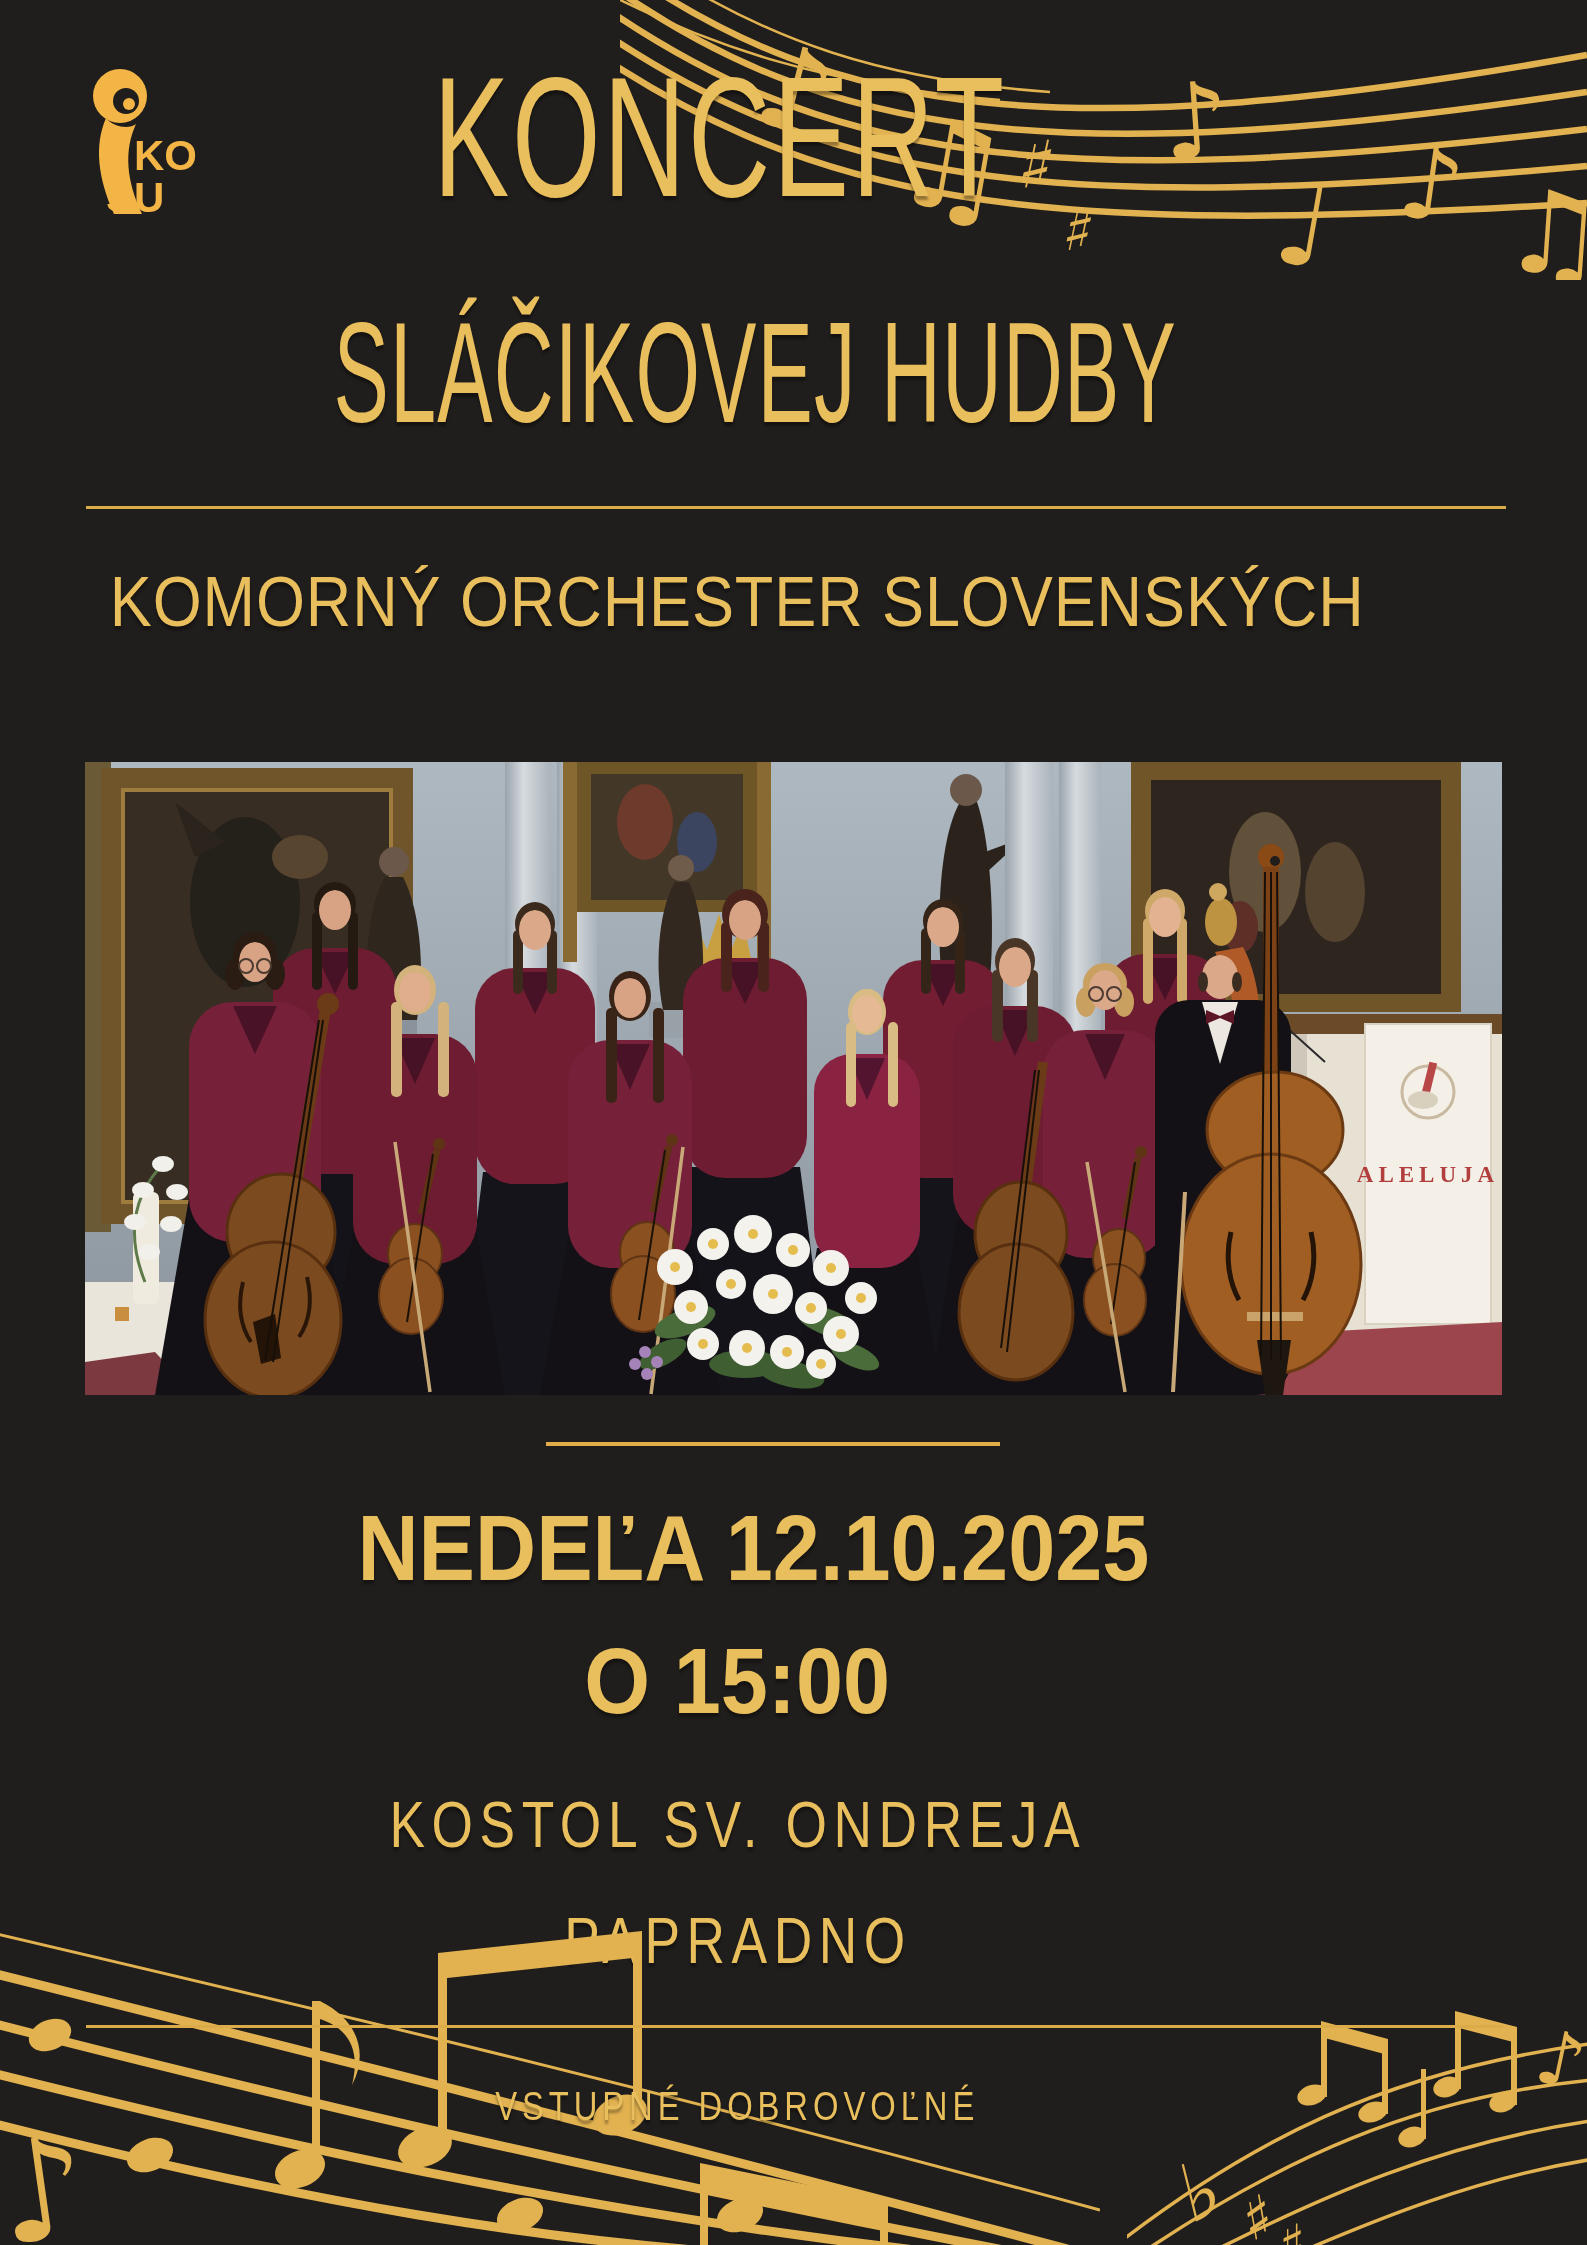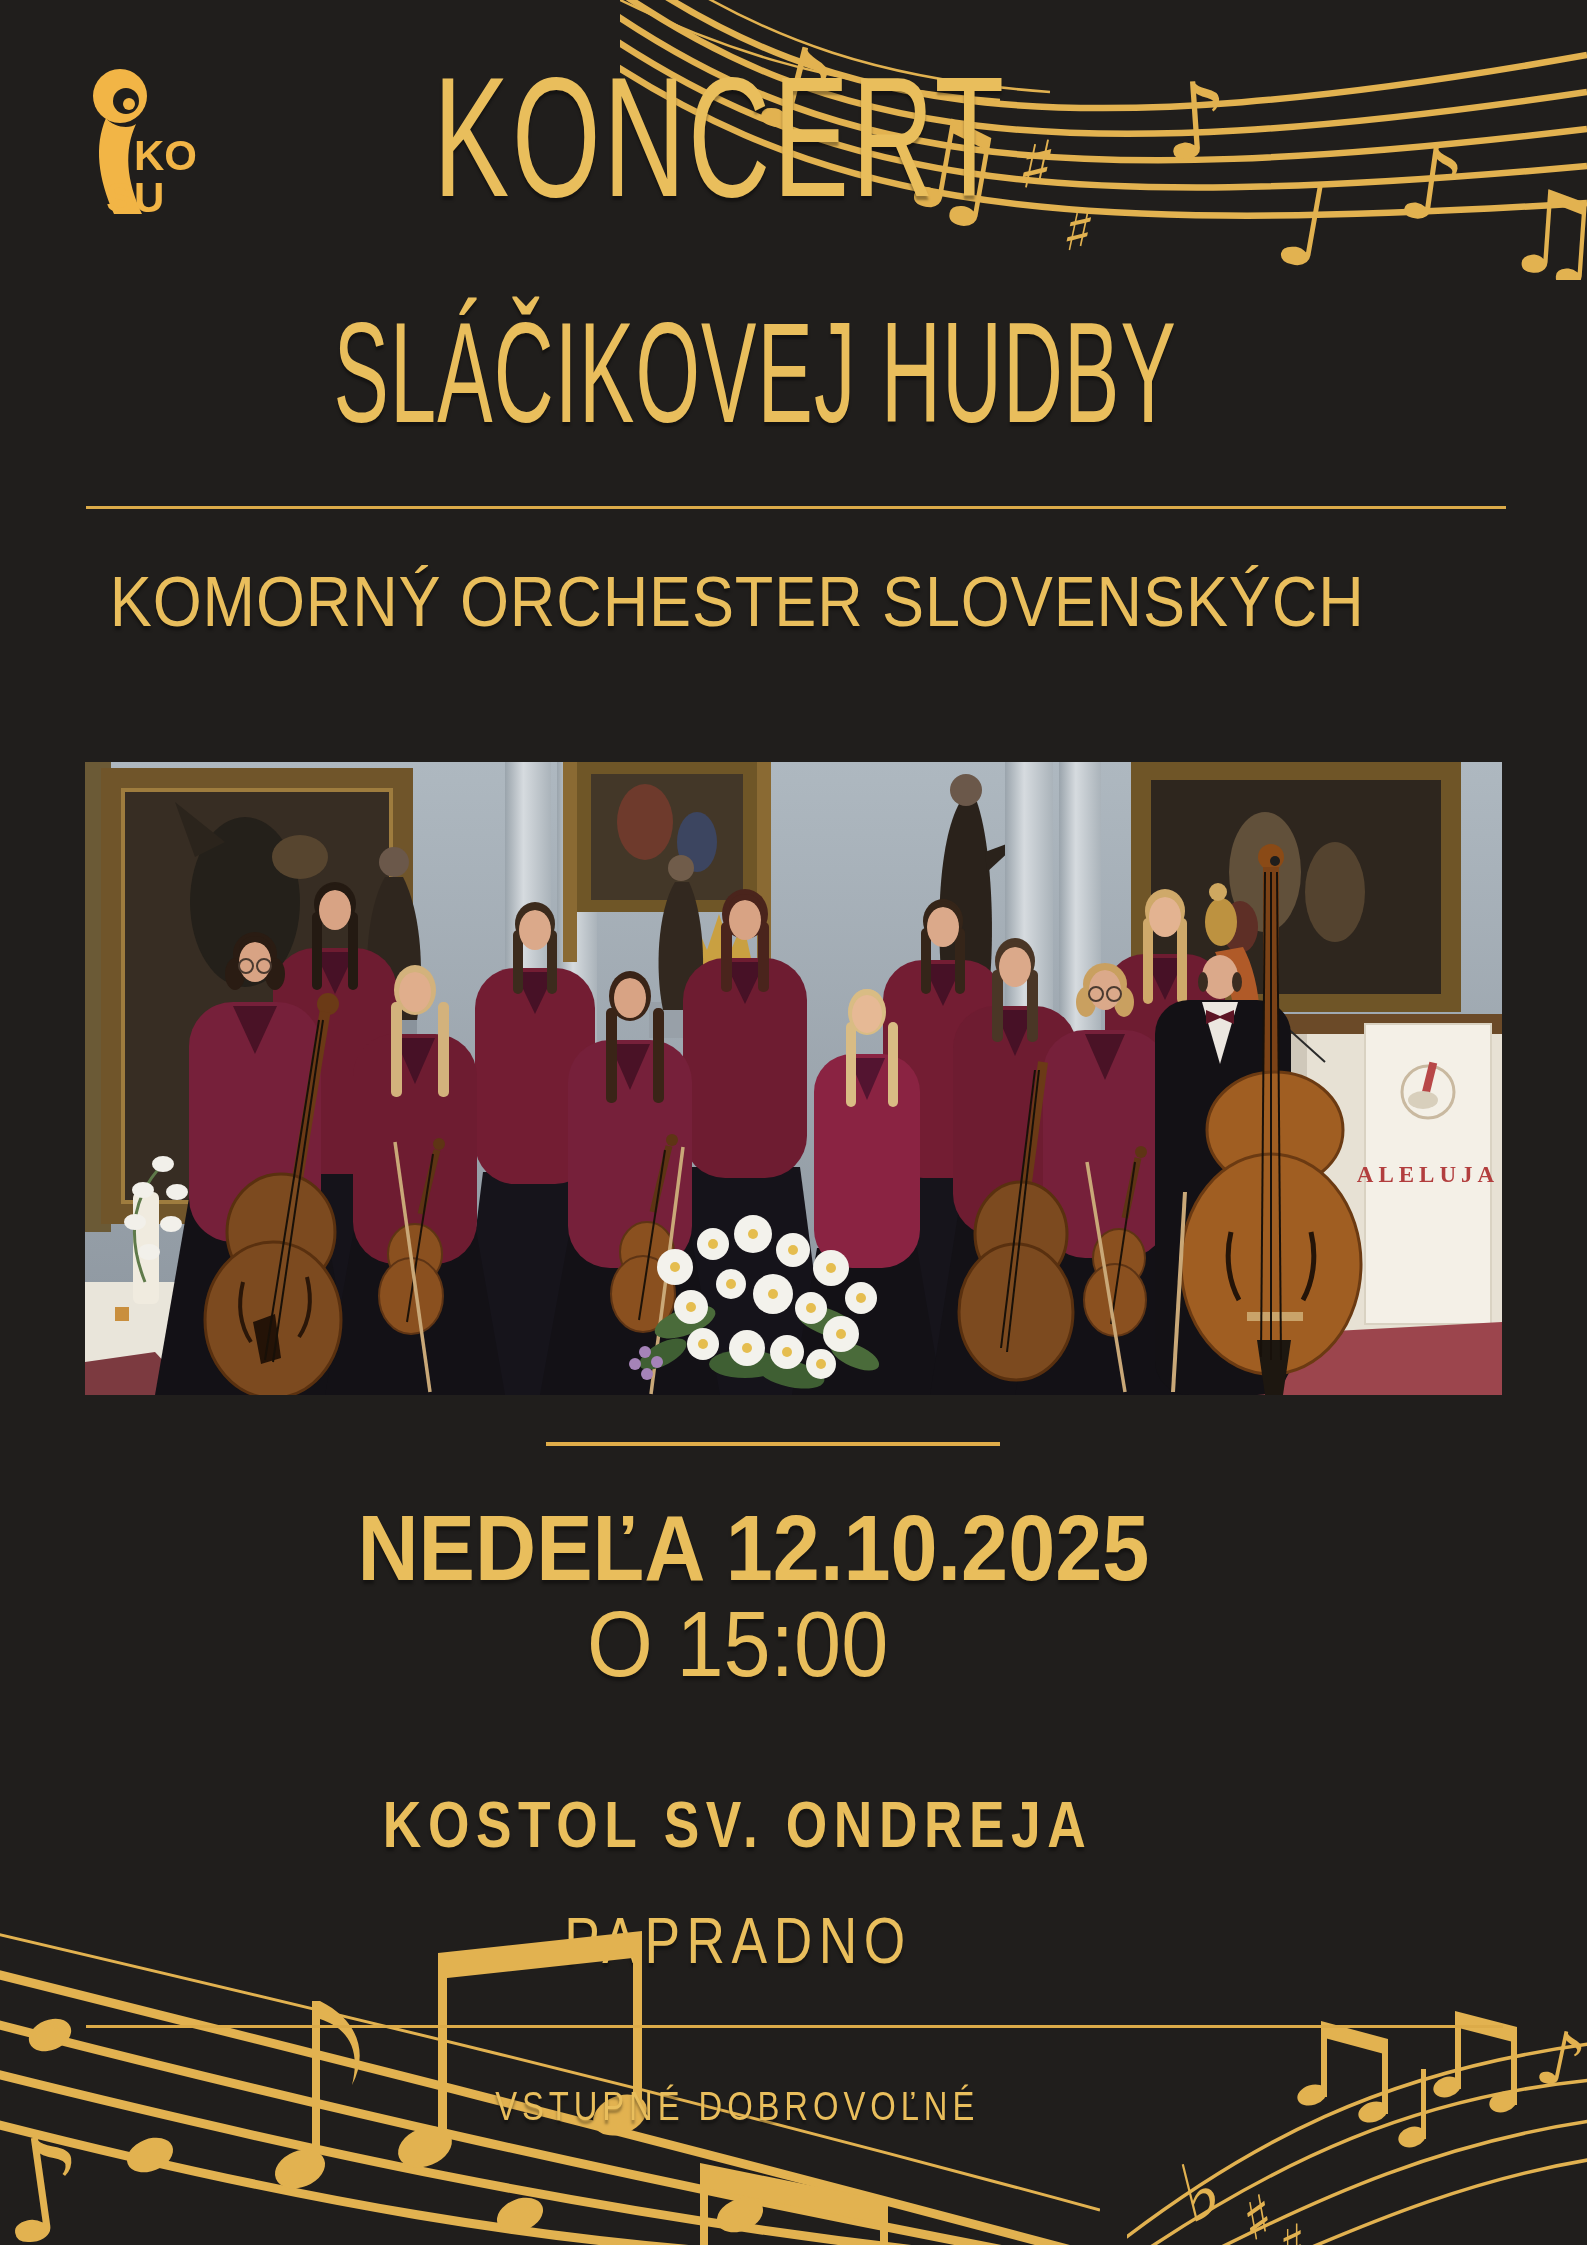--- a/index.html
+++ b/index.html
@@ -12,23 +12,23 @@
      line-height:1;white-space:nowrap;text-shadow:0 4px 3px rgba(0,0,0,.35);}
   .cond{display:inline-block;transform-origin:50% 50%;}
   .title1{top:52px;width:1440px;font-size:170px;}
   .title1 .cond{transform:scaleX(.67);letter-spacing:4px;}
   .title2{top:301px;width:1482px;font-size:143px;text-align:right;}
   .title2 .cond{transform:scaleX(.58);letter-spacing:2px;}
   .sub1{top:567px;font-size:70px;}
   .sub2{top:644px;font-size:70px;}
   .sub1 .cond,.sub2 .cond{transform:scaleX(.9);letter-spacing:1px;}
   .date1{top:1502px;font-size:92px;font-weight:bold;margin-left:16px;}
-  .date2{top:1598px;font-size:92px;font-weight:normal;text-align:center;}
+  .date2{top:1635px;font-size:92px;font-weight:bold;text-align:center;}
   .date1 .cond,.date2 .cond{transform:scaleX(.92);}
-  .ven1{top:1792px;font-size:65px;font-weight:bold;}
+  .ven1{top:1792px;font-size:65px;}
   .ven2{top:1908px;font-size:65px;}
   .ven1 .cond,.ven2 .cond{transform:scaleX(.82);letter-spacing:8px;}
   .adm{top:2086px;font-size:40px;}
   .adm .cond{transform:scaleX(.82);letter-spacing:6px;}
   .rule{position:absolute;background:var(--goldd);}
   .rule1{left:86px;top:506px;width:1420px;height:3px;}
   .ruleS{left:546px;top:1442px;width:454px;height:4px;background:#e0ad49;}
   .rule2{left:86px;top:2025px;width:1417px;height:3px;}
   .deco{position:absolute;pointer-events:none;}
   .deco.tr{top:0;right:0;}

